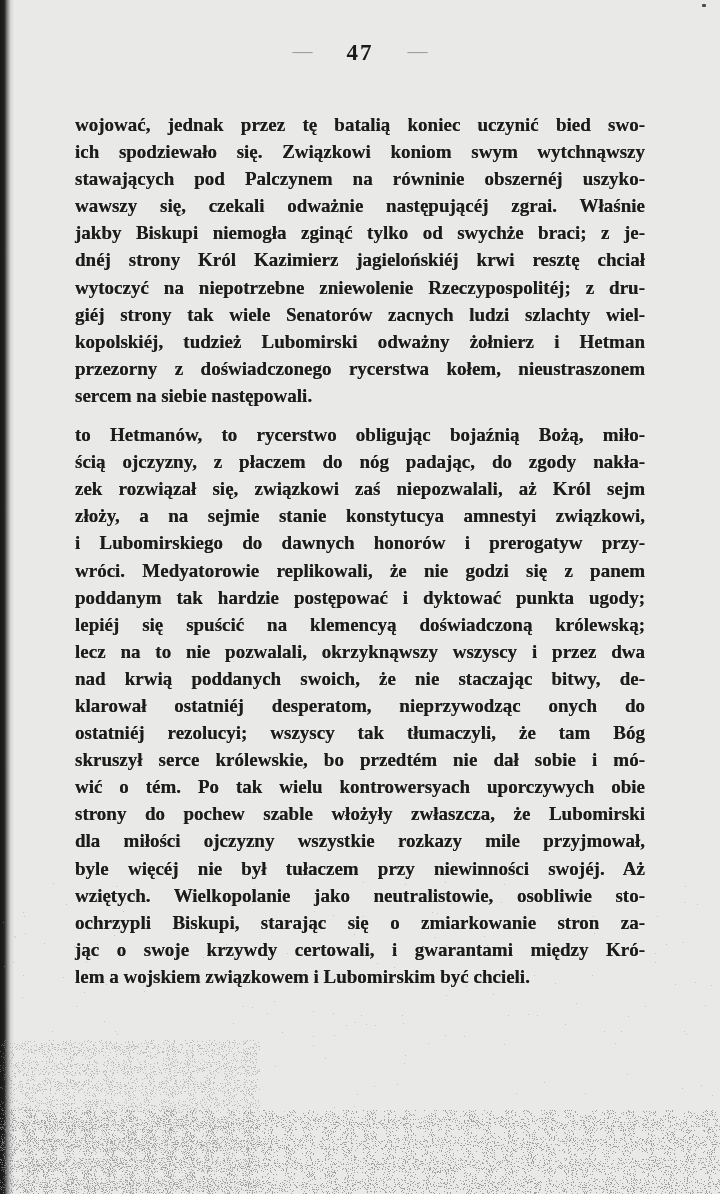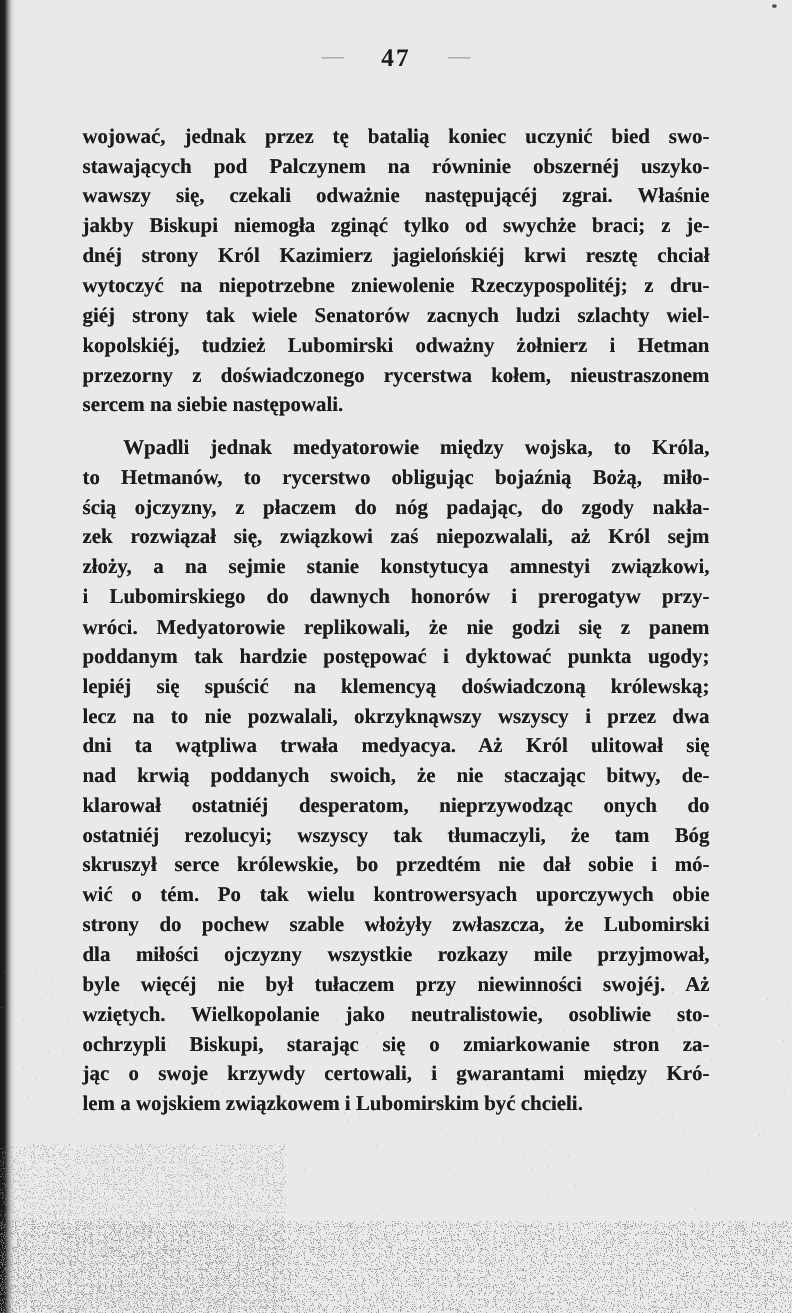--- a/index.html
+++ b/index.html
@@ -88,42 +88,41 @@
 
   <div class="page-header">
     <span class="pn-dash">—</span>
     <span class="page-number">47</span>
     <span class="pn-dash">—</span>
   </div>
 
   <div class="page-body">
       <div class="paragraph">
         <div class="line">wojować, jednak przez tę batalią koniec uczynić bied swo-</div>
+        <div class="line">ich spodziewało się.  Związkowi koniom swym wytchnąwszy</div>
         <div class="line">stawających pod Palczynem na równinie obszernéj uszyko-</div>
         <div class="line">wawszy się, czekali odważnie następującéj zgrai.  Właśnie</div>
         <div class="line">jakby Biskupi niemogła zginąć tylko od swychże braci; z je-</div>
         <div class="line">dnéj strony Król Kazimierz jagielońskiéj krwi resztę chciał</div>
         <div class="line">wytoczyć na niepotrzebne zniewolenie Rzeczypospolitéj; z dru-</div>
         <div class="line">giéj strony tak wiele Senatorów zacnych ludzi szlachty wiel-</div>
         <div class="line">kopolskiéj, tudzież Lubomirski odważny żołnierz i Hetman</div>
         <div class="line">przezorny z doświadczonego rycerstwa kołem, nieustraszonem</div>
         <div class="line last">sercem na siebie następowali.</div>
       </div>
       <div class="paragraph">
-        <div class="line first-indent">Wpadli jednak medyatorowie między wojska, to Króla,</div>
         <div class="line">to Hetmanów, to rycerstwo obligując bojaźnią Bożą, miło-</div>
         <div class="line">ścią ojczyzny, z płaczem do nóg padając, do zgody nakła-</div>
         <div class="line">zek rozwiązał się, związkowi zaś niepozwalali, aż Król sejm</div>
         <div class="line">złoży, a na sejmie stanie konstytucya amnestyi związkowi,</div>
         <div class="line">i Lubomirskiego do dawnych honorów i prerogatyw przy-</div>
         <div class="line">wróci.  Medyatorowie replikowali, że nie godzi się z panem</div>
         <div class="line">poddanym tak hardzie postępować i dyktować punkta ugody;</div>
         <div class="line">lepiéj się spuścić na klemencyą doświadczoną królewską;</div>
         <div class="line">lecz na to nie pozwalali, okrzyknąwszy wszyscy i przez dwa</div>
-        <div class="line">dni ta wątpliwa trwała medyacya.  Aż Król ulitował się</div>
         <div class="line">nad krwią poddanych swoich, że nie staczając bitwy, de-</div>
         <div class="line">klarował ostatniéj desperatom, nieprzywodząc onych do</div>
         <div class="line">ostatniéj rezolucyi; wszyscy tak tłumaczyli, że tam Bóg</div>
         <div class="line">skruszył serce królewskie, bo przedtém nie dał sobie i mó-</div>
         <div class="line">wić o tém.  Po tak wielu kontrowersyach uporczywych obie</div>
         <div class="line">strony do pochew szable włożyły zwłaszcza, że Lubomirski</div>
         <div class="line">dla miłości ojczyzny wszystkie rozkazy mile przyjmował,</div>
         <div class="line">byle więcéj nie był tułaczem przy niewinności swojéj.  Aż</div>
         <div class="line">wziętych.  Wielkopolanie jako neutralistowie, osobliwie sto-</div>
         <div class="line">ochrzypli Biskupi, starając się o zmiarkowanie stron za-</div>

